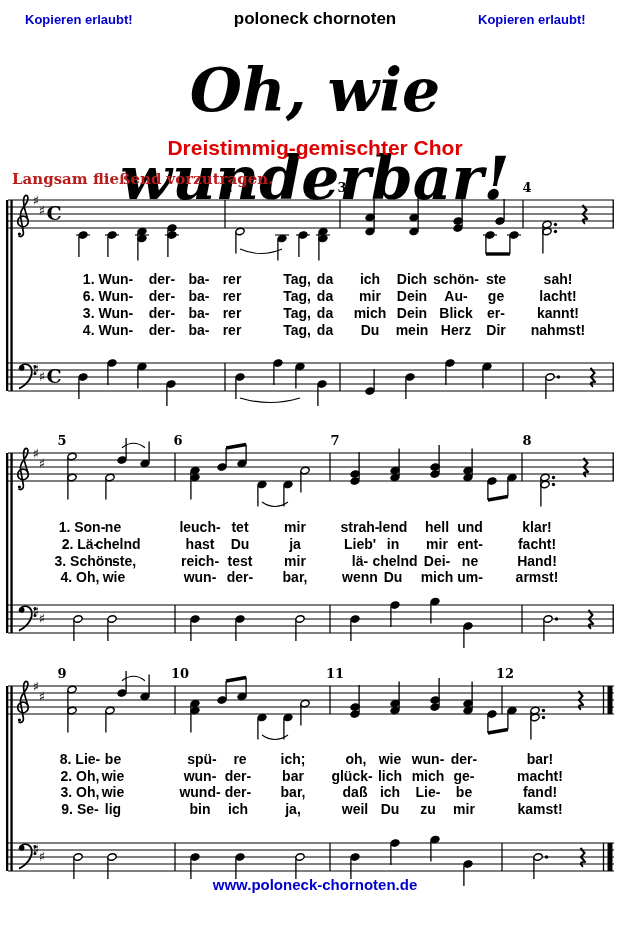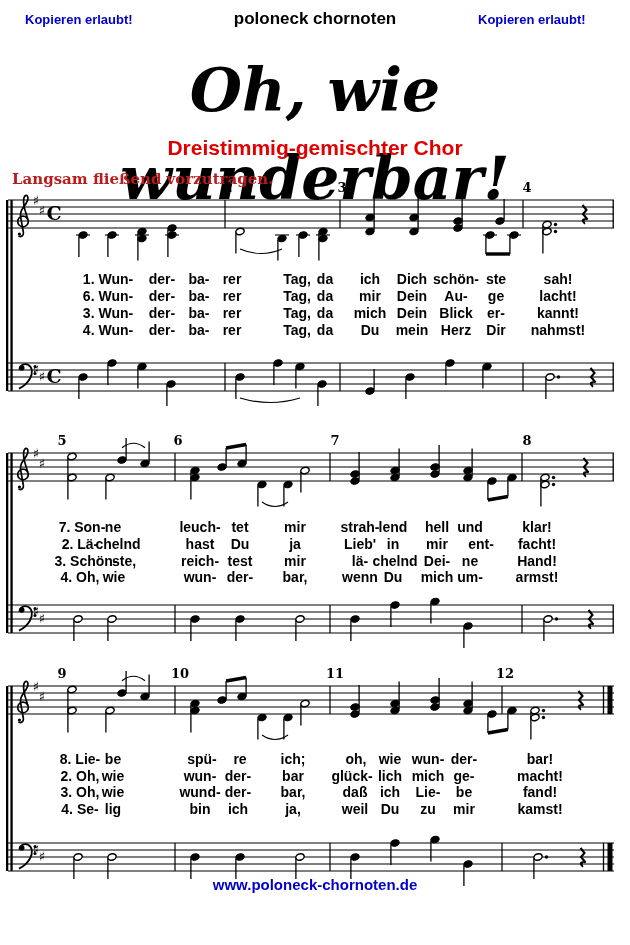--- a/index.html
+++ b/index.html
@@ -339,39 +339,39 @@
       </g>
       <rect x="6" y="18" width="2.3" height="180" fill="#000000"></rect>
       <rect x="10.4" y="18" width="2.3" height="180" fill="#000000"></rect>
       <g>
         <text x="62" y="10" font-size="13" font-family="&quot;DejaVu Serif&quot;,serif" fill="#000000" text-anchor="middle" font-weight="bold">5</text>
         <text x="178" y="10" font-size="13" font-family="&quot;DejaVu Serif&quot;,serif" fill="#000000" text-anchor="middle" font-weight="bold">6</text>
         <text x="335" y="10" font-size="13" font-family="&quot;DejaVu Serif&quot;,serif" fill="#000000" text-anchor="middle" font-weight="bold">7</text>
         <text x="527" y="10" font-size="13" font-family="&quot;DejaVu Serif&quot;,serif" fill="#000000" text-anchor="middle" font-weight="bold">8</text>
       </g>
     </svg>
-    <span class="syl" style="left: 82px; top: 520px;">7. Son-</span>
+    <span class="syl" style="left: 82px; top: 520px;">1. Son-</span>
     <span class="syl" style="left: 113px; top: 520px;">ne</span>
     <span class="syl" style="left: 200px; top: 520px;">leuch-</span>
     <span class="syl" style="left: 240px; top: 520px;">tet</span>
     <span class="syl" style="left: 295px; top: 520px;">mir</span>
     <span class="syl" style="left: 360px; top: 520px;">strah-</span>
     <span class="syl" style="left: 393px; top: 520px;">lend</span>
     <span class="syl" style="left: 437px; top: 520px;">hell</span>
     <span class="syl" style="left: 470px; top: 520px;">und</span>
     <span class="syl" style="left: 537px; top: 520px;">klar!</span>
     <span class="syl" style="left: 80px; top: 537px; text-align: right;">2. Lä-</span>
     <span class="syl" style="left: 118px; top: 537px;">chelnd</span>
     <span class="syl" style="left: 200px; top: 537px;">hast</span>
     <span class="syl" style="left: 240px; top: 537px;">Du</span>
     <span class="syl" style="left: 295px; top: 537px;">ja</span>
     <span class="syl" style="left: 360px; top: 537px;">Lieb'</span>
     <span class="syl" style="left: 393px; top: 537px;">in</span>
     <span class="syl" style="left: 437px; top: 537px;">mir</span>
-    <span class="syl" style="left: 470px; top: 537px; margin-left: 11px;">ent-</span>
+    <span class="syl" style="left: 470px; top: 537px;">ent-</span>
     <span class="syl" style="left: 537px; top: 537px;">facht!</span>
     <span class="syl" style="left: 86px; top: 554px;">3. Schön-</span>
     <span class="syl" style="left: 124px; top: 554px;">ste,</span>
     <span class="syl" style="left: 200px; top: 554px;">reich-</span>
     <span class="syl" style="left: 240px; top: 554px;">test</span>
     <span class="syl" style="left: 295px; top: 554px;">mir</span>
     <span class="syl" style="left: 360px; top: 554px;">lä-</span>
     <span class="syl" style="left: 395px; top: 554px;">chelnd</span>
     <span class="syl" style="left: 437px; top: 554px;">Dei-</span>
     <span class="syl" style="left: 470px; top: 554px;">ne</span>
@@ -538,21 +538,21 @@
     <span class="syl" style="left: 80px; top: 785px;">3. Oh,</span>
     <span class="syl" style="left: 113px; top: 785px;">wie</span>
     <span class="syl" style="left: 200px; top: 785px;">wund-</span>
     <span class="syl" style="left: 238px; top: 785px;">der-</span>
     <span class="syl" style="left: 293px; top: 785px;">bar,</span>
     <span class="syl" style="left: 355px; top: 785px;">daß</span>
     <span class="syl" style="left: 390px; top: 785px;">ich</span>
     <span class="syl" style="left: 428px; top: 785px;">Lie-</span>
     <span class="syl" style="left: 464px; top: 785px;">be</span>
     <span class="syl" style="left: 540px; top: 785px;">fand!</span>
-    <span class="syl" style="left: 80px; top: 802px;">4. Se-</span>
+    <span class="syl" style="left: 80px; top: 802px;">9. Se-</span>
     <span class="syl" style="left: 113px; top: 802px;">lig</span>
     <span class="syl" style="left: 200px; top: 802px;">bin</span>
     <span class="syl" style="left: 238px; top: 802px;">ich</span>
     <span class="syl" style="left: 293px; top: 802px;">ja,</span>
     <span class="syl" style="left: 355px; top: 802px;">weil</span>
     <span class="syl" style="left: 390px; top: 802px;">Du</span>
     <span class="syl" style="left: 428px; top: 802px;">zu</span>
     <span class="syl" style="left: 464px; top: 802px;">mir</span>
     <span class="syl" style="left: 540px; top: 802px;">kamst!</span>
   </div>

